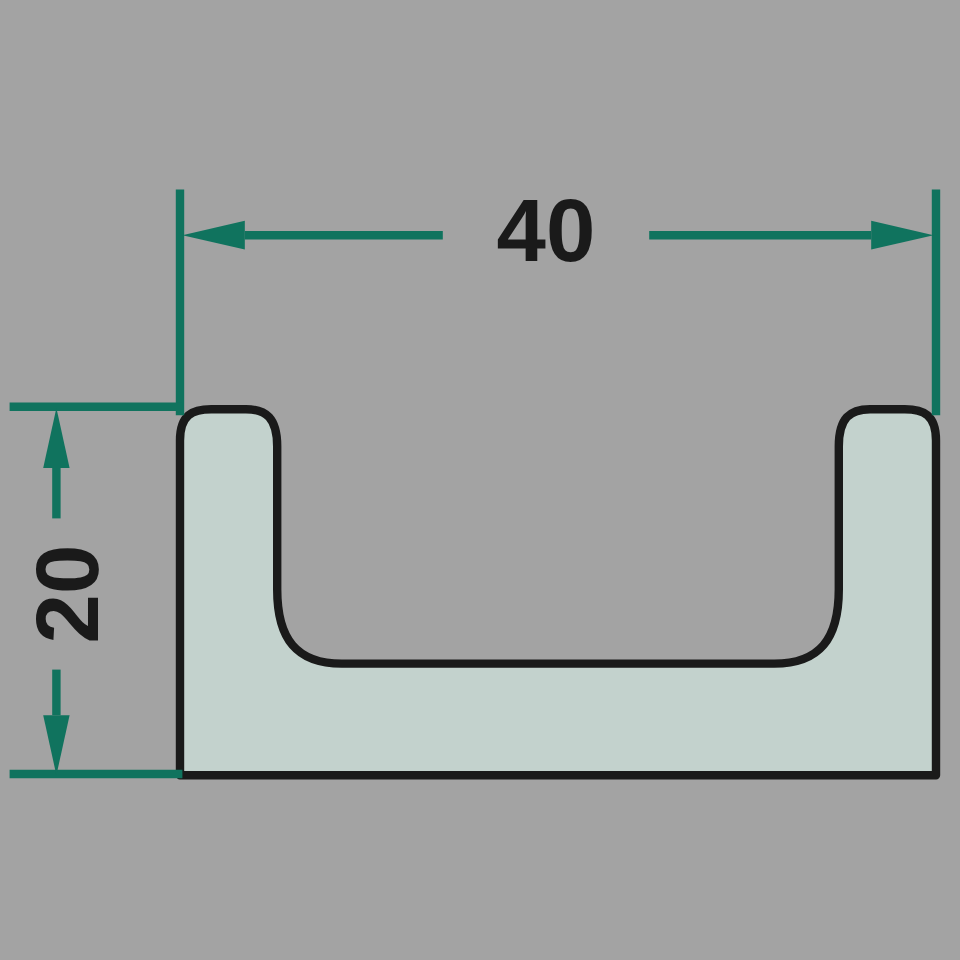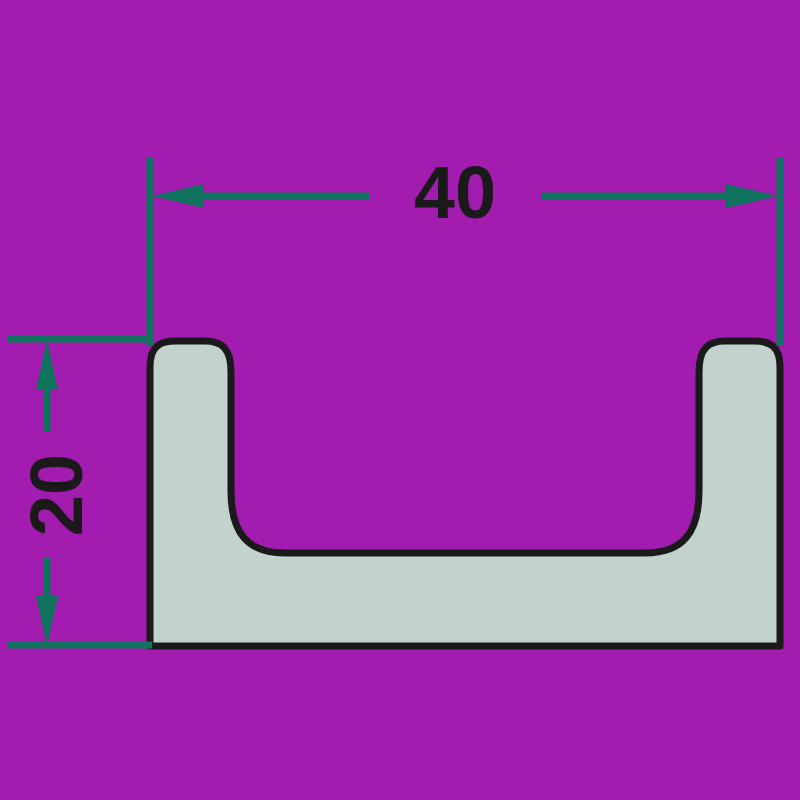--- a/index.html
+++ b/index.html
@@ -24,21 +24,21 @@
   }
   .dim-text {
     font-family: "Liberation Sans", sans-serif;
     font-weight: bold;
     fill: #1a1a1a;
   }
 </style>
 </head>
 <body>
 
-<div id="drawing-root" style="background: #a21caf;">
+<div id="drawing-root" style="background: #a3a3a3;">
   <svg id="drawing-svg" viewBox="0 0 800 800" xmlns="http://www.w3.org/2000/svg">
 
     <g>
       <path id="profile-path" fill="#c3d2cd" stroke="#1a1a1a" stroke-width="7" stroke-linejoin="round" stroke-linecap="round" d="M 150,646 L 150,367 C 150,345.68 160.4,341 176,341 L 204.96,341 C 221.7,341 231,348.44 231,372 L 231,491 C 231,532.54 247.1,553 284.82,553 L 645.1800000000001,553 C 682.9,553 699,532.54 699,491 L 699,372 C 699,348.44 708.3,341 725.04,341 L 754,341 C 769.6,341 780,345.68 780,367 L 780,646 Z"></path>
     </g>
 
     <g stroke="#10735e" stroke-width="7" stroke-linecap="butt">
       <line id="ext-left-vertical" x1="150" y1="158" x2="150" y2="346" stroke="#10735e" stroke-width="7"></line>
       <line id="ext-right-vertical" x1="780" y1="158" x2="780" y2="346" stroke="#10735e" stroke-width="7"></line>
       <line id="ext-top-horizontal" x1="8" y1="339" x2="152" y2="339" stroke="#10735e" stroke-width="7"></line>

